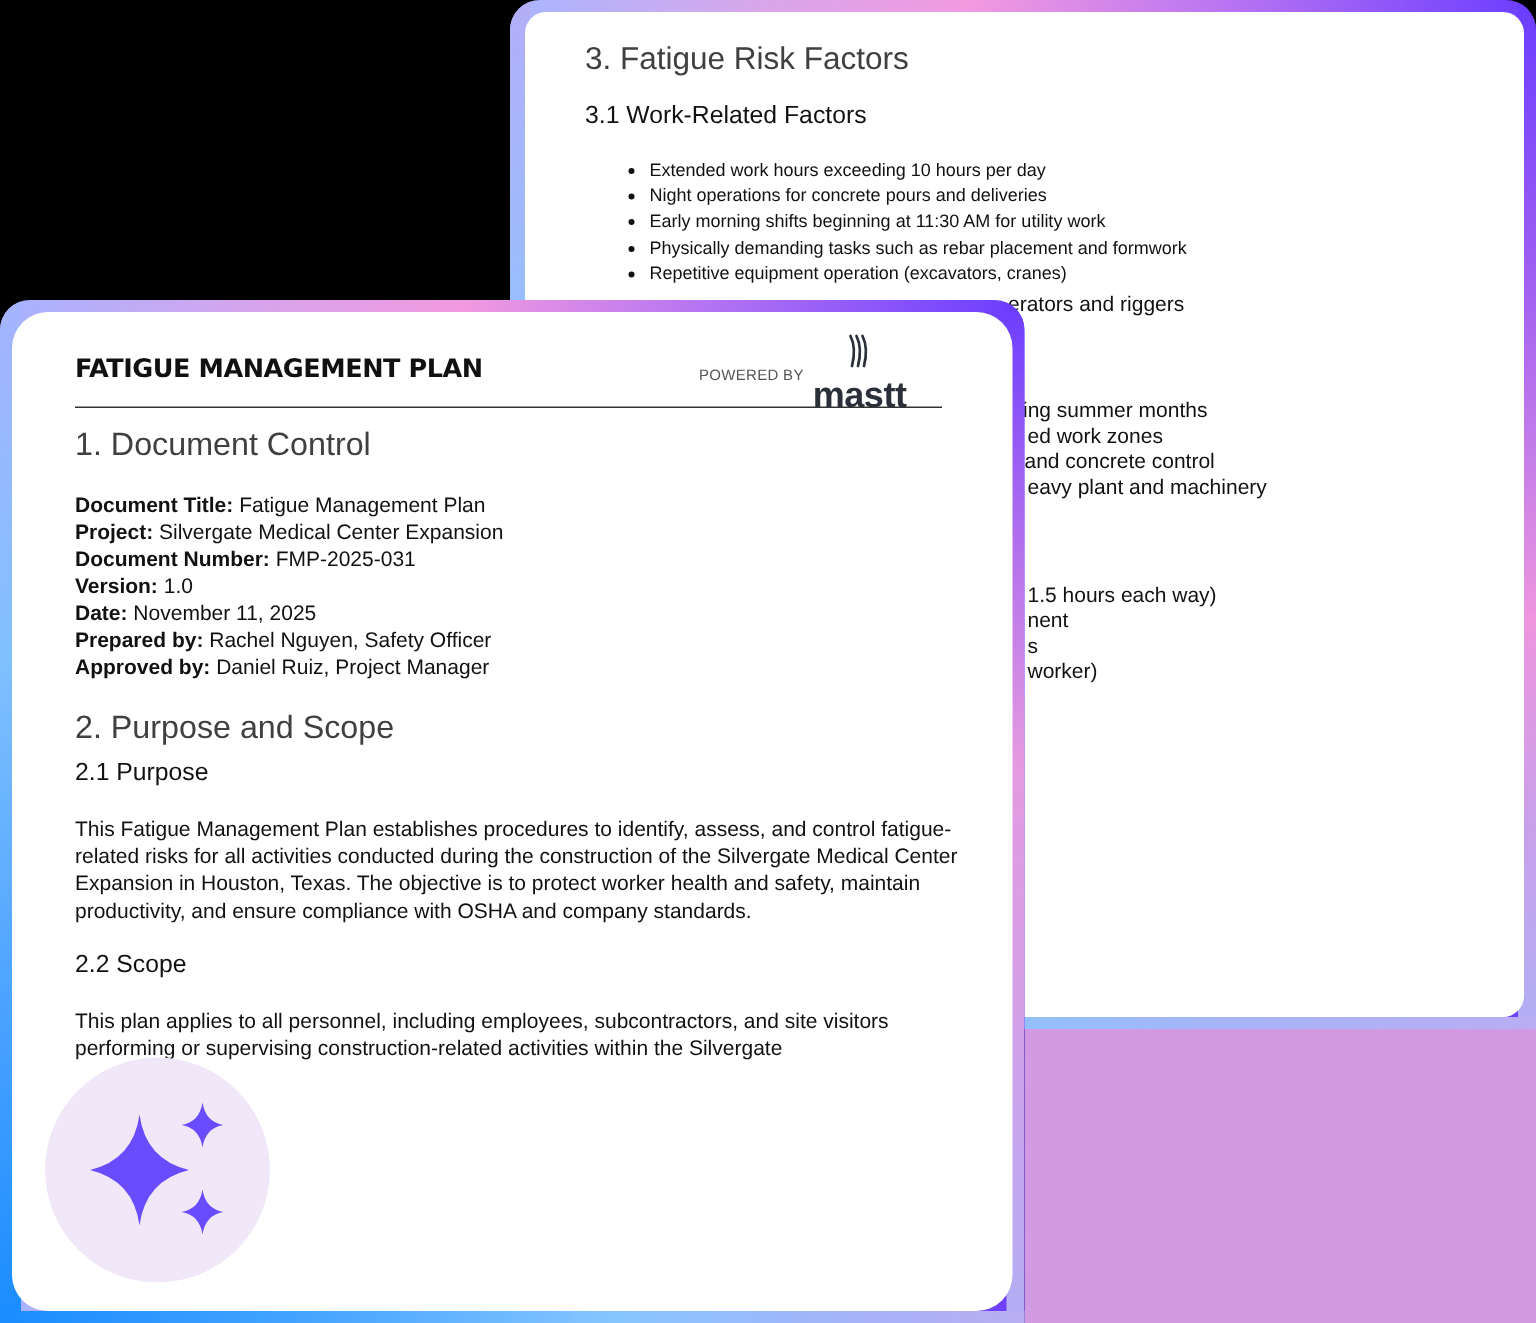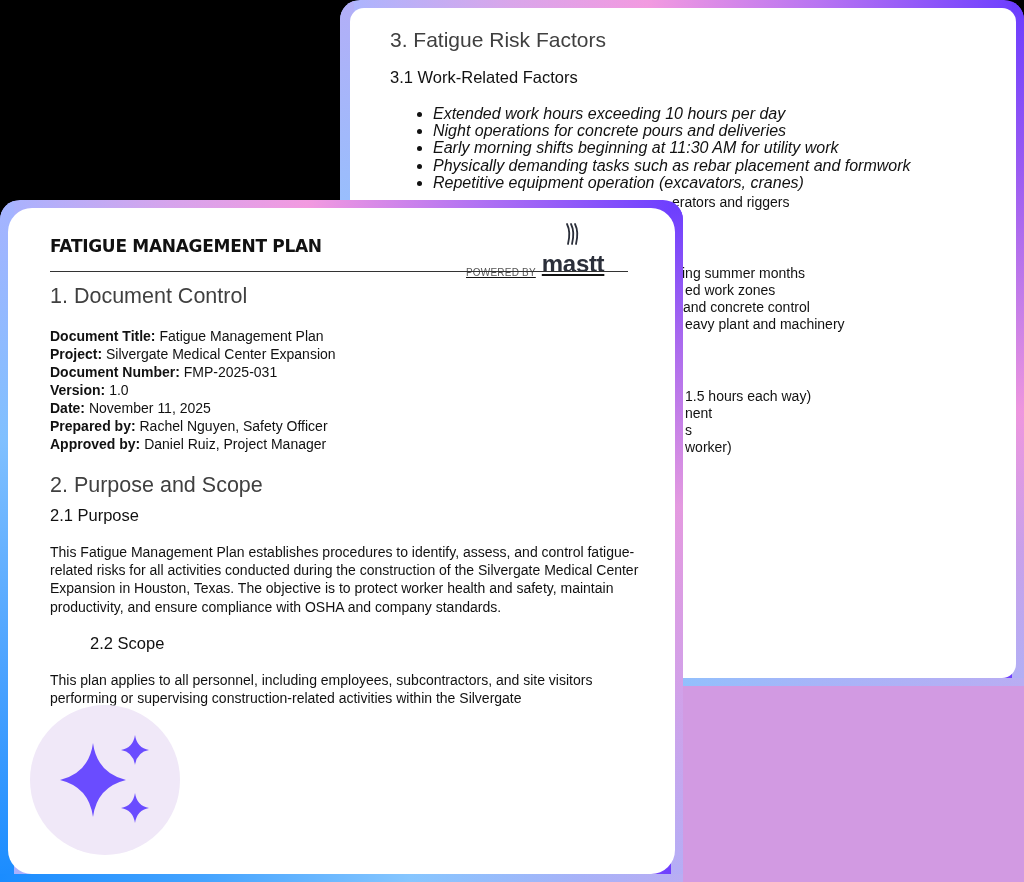--- a/index.html
+++ b/index.html
@@ -34,21 +34,21 @@
     background:linear-gradient(90deg, #6ab0ff 0%, #88c6ff 40%, #a7b4f8 70%, #b9adf3 100%);
   }
   .back-inner {
     position:absolute; left:350px; top:8px; width:666px; height:670px;
     background:#fff; border-radius:14px; z-index:1;
   }
   .back-inner .content { position:absolute; left:40px; top:20px; right:20px; }
   .h1 { font-size:21px; font-weight:normal; margin:0; color:#404040; }
   .h2 { font-size:16.5px; font-weight:normal; margin:0; color:#111; }
   .back-inner .h2 { margin-top:16px; }
-  ul.bullets { margin:18px 0 0 0; padding-left:43px; font-size:16px; line-height:17.2px;font-style:italic; }
+  ul.bullets { margin:18px 0 0 0; padding-left:43px; font-size:12px; line-height:17.2px; }
   ul.bullets li { padding-left:0; }
   .frag { position:absolute; font-size:14px; line-height:17.2px; white-space:nowrap; }
 
   
   .front-card {
     position:absolute; left:0; top:200px; width:683px; height:682px;
     border-radius:20px 20px 0 0; overflow:hidden; z-index:2;
     background:linear-gradient(90deg, #a6b3ff 0%, #d6a4ec 25%, #f29ae0 45%, #b172f3 70%, #6a3cff 100%);
   }
   .front-card::before {
@@ -66,34 +66,34 @@
   .front-inner {
     position:absolute; left:8px; top:208px; width:667px; height:666px;
     background:#fff; border-radius:24px; z-index:4; overflow:hidden;
   }
   .doc-title {
     position:absolute; left:42px; top:28px;
     font-family:"DejaVu Sans", sans-serif; font-weight:bold; font-size:17px;
     letter-spacing:-0.3px; color:#111;
   }
   .powered {
-    position:absolute; left:458px; top:14px; display:flex; align-items:flex-end; gap:6px;text-decoration:underline;
+    position:absolute; left:458px; top:14px; display:flex; align-items:center; gap:6px;
   }
   .powered-label { font-size:10px; color:#555; letter-spacing:0.2px; }
   .mastt-logo { display:flex; align-items:center; gap:4px;flex-direction:column; }
   .mastt-word { font-size:24px; font-weight:bold; color:#2b2f3a; letter-spacing:-0.3px; }
   .rule { position:absolute; left:42px; top:63px; width:578px; height:1px; background:#333; }
   .front-body { position:absolute; left:42px; top:76px; width:590px; }
   .front-body .h1 { font-size:21.5px; }
   .meta { margin-top:18px; font-size:14px; line-height:18px; }
   .meta b { font-weight:bold; }
   .sec2 { margin-top:20px; }
   .sub { margin-top:8px; }
   p.para { margin:18px 0 0 0; font-size:14px; line-height:18.2px; }
-  .sub2 { margin-top:18px;margin-left:40px; }
+  .sub2 { margin-top:18px; }
 
   
   .sparkle-badge {
     position:absolute; left:30px; top:705px; width:150px; height:150px;
     border-radius:50%; background:#f0e8f8; z-index:5;
   }
 </style>
 </head>
 <body>
 

